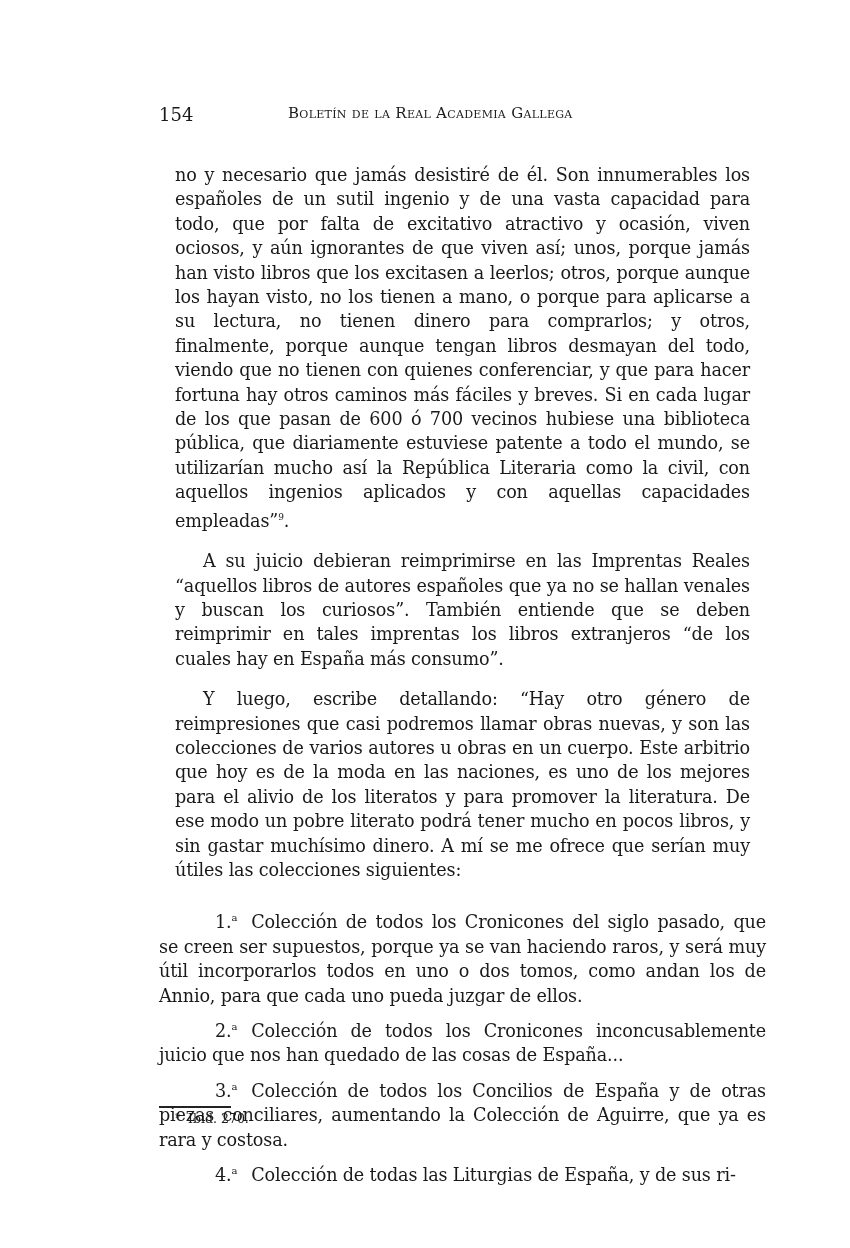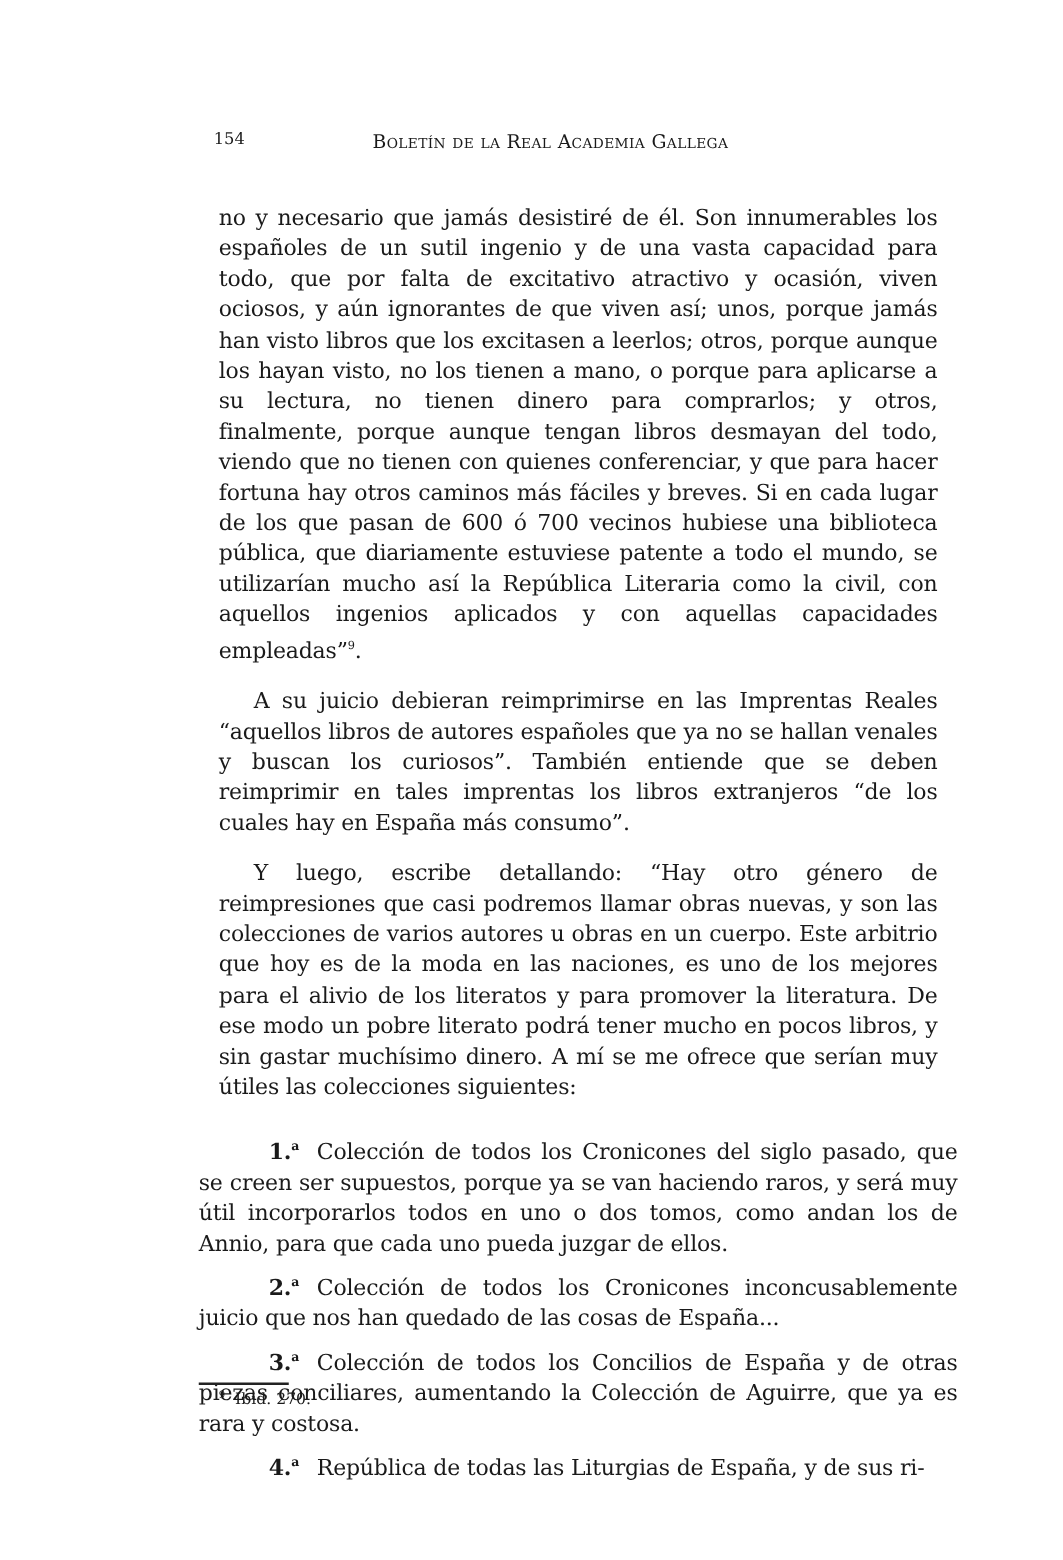--- a/index.html
+++ b/index.html
@@ -21,27 +21,27 @@
     top: 100px;
     width: 607px;
   }
   .running-head {
     position: relative;
     height: 28px;
     font-size: 15px;
   }
   .page-number {
     position: absolute;
-    left: 12px;
+    left: 0;
     top: 4px;
-    font-size: 13px;
+    font-size: 18px;
   }
   .journal-title {
     position: absolute;
-    left: 139px;
+    left: 129px;
     top: 4px;
     font-variant: small-caps;
     font-size: 15px;
     letter-spacing: 0.3px;
   }
   .body-text {
     position: absolute;
     top: 47px;
     left: 0;
     width: 607px;
@@ -62,21 +62,20 @@
     margin-top: 24px !important;
   }
   .list-item {
     margin: 0 0 7px 0 !important;
     text-indent: 28px;
     line-height: 24.4px;
   }
   .ordinal {
     display: inline-block;
     margin-right: 14px;
-    font-weight: bold;
   }
   .sup {
     font-size: 10px;
     vertical-align: 7px;
   }
   .fn-ref {
     font-size: 9px;
     vertical-align: 7px;
   }
   .footnote-rule {
@@ -116,21 +115,21 @@
 
     <p class="indent">Y luego, escribe detallando: “Hay otro género de reimpresiones que casi podremos llamar obras nuevas, y son las colecciones de varios autores u obras en un cuerpo. Este arbitrio que hoy es de la moda en las naciones, es uno de los mejores para el alivio de los literatos y para promover la literatura. De ese modo un pobre literato podrá tener mucho en pocos libros, y sin gastar muchísimo dinero. A mí se me ofrece que serían muy útiles las colecciones siguientes:</p>
 
     <div class="list-block">
       <p class="list-item"><span class="ordinal"><span>1.</span><span class="sup">a</span></span><span>Colección de todos los Cronicones del siglo pasado, que se creen ser supuestos, porque ya se van haciendo raros, y será muy útil incorporarlos todos en uno o dos tomos, como andan los de Annio, para que cada uno pueda juzgar de ellos.</span></p>
 
       <p class="list-item"><span class="ordinal"><span>2.</span><span class="sup">a</span></span><span>Colección de todos los Cronicones inconcusablemente juicio que nos han quedado de las cosas de España...</span></p>
 
       <p class="list-item"><span class="ordinal"><span>3.</span><span class="sup">a</span></span><span>Colección de todos los Concilios de España y de otras piezas conciliares, aumentando la Colección de Aguirre, que ya es rara y costosa.</span></p>
 
-      <p class="list-item"><span class="ordinal"><span>4.</span><span class="sup">a</span></span><span>República de todas las Liturgias de España, y de sus ri-</span></p>
+      <p class="list-item"><span class="ordinal"><span>4.</span><span class="sup">a</span></span><span>Colección de todas las Liturgias de España, y de sus ri-</span></p>
     </div>
   </div>
 
   <div class="footnote-rule"></div>
   <div class="footnote">
     <span class="fn-num">9</span><span>Ibid. 270.</span>
   </div>
 
 </div>
 

